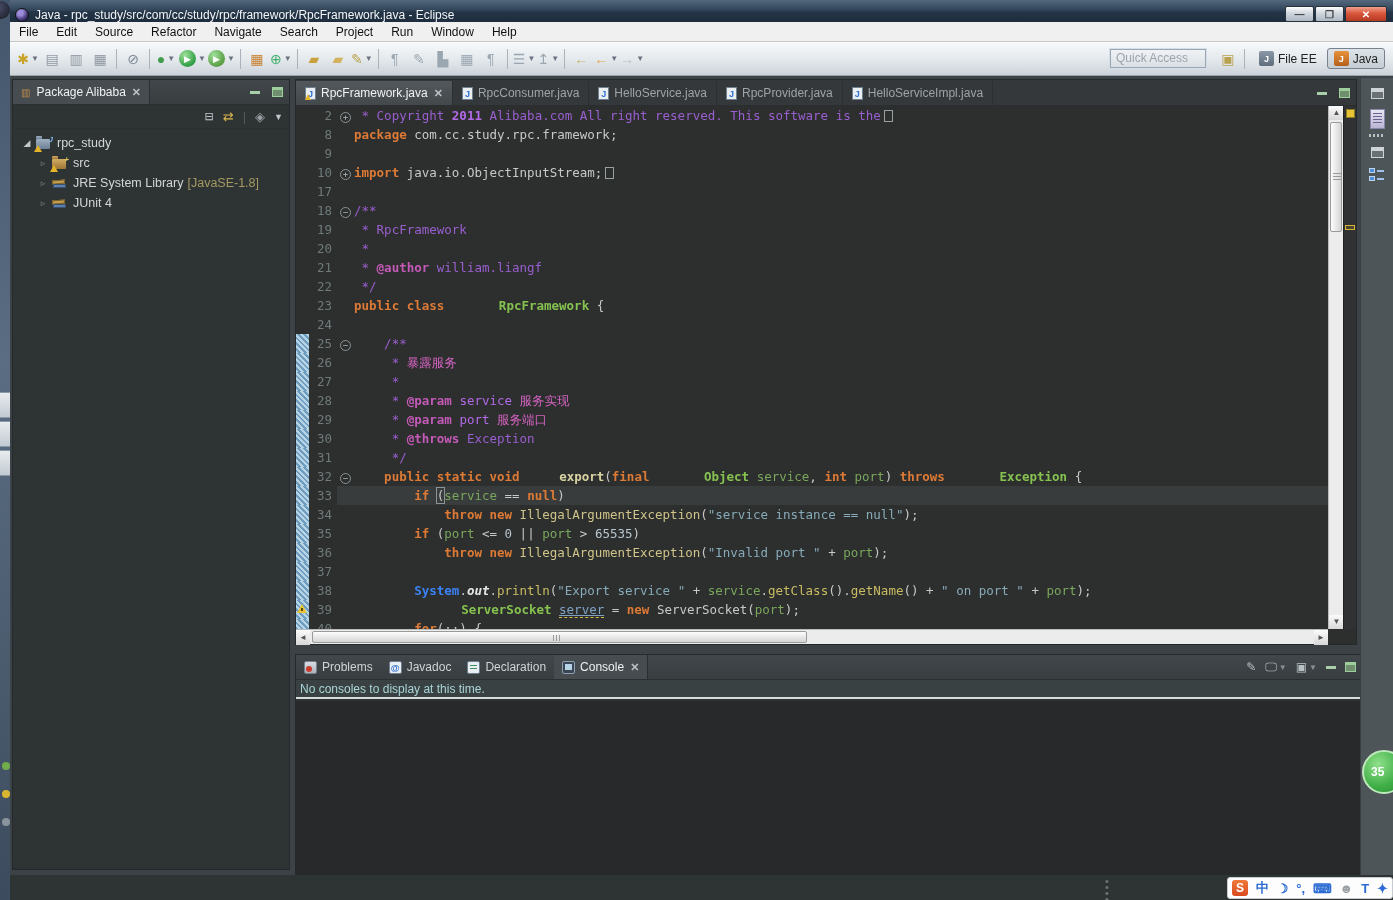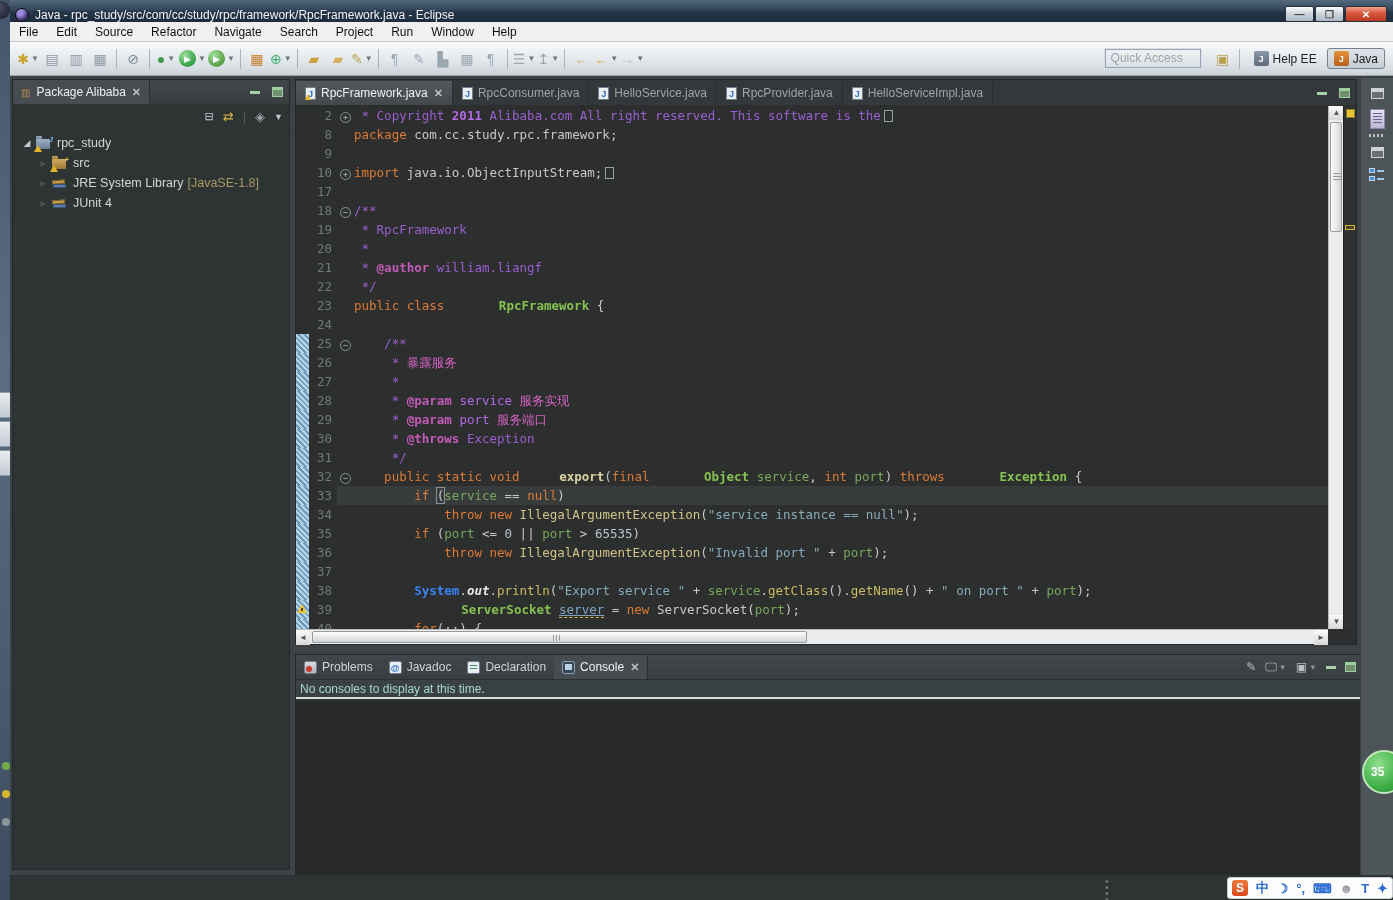--- a/index.html
+++ b/index.html
@@ -114,21 +114,21 @@
   .lnum { width:28px; flex:none; text-align:right; padding-right:5px; color:#6f7a7a; }
   .foldcol { width:17px; flex:none; text-align:center; position:relative; }
   .foldmark { display:inline-block; width:11px; height:11px; border:1px solid #8a9496; border-radius:50%;
     color:#aeb8b8; font-size:9px; line-height:9px; text-align:center; margin-top:3px; background:#2d2e2e; }
   .codetext { flex:1; }
   .crow.cur .codetext, .crow.cur .foldcol { background:#393c3d; }
   .endbox { display:inline-block; width:9px; height:12px; border:1px solid #97a1a1;
     vertical-align:-2px; margin-left:3px; }
 
   
-  .k  { color:#dd7a35; font-weight:normal; }
+  .k  { color:#dd7a35; font-weight:bold; }
   .d  { color:#c8c8c8; }
   .t  { color:#85c24f; font-weight:bold;margin-left:47px; }
   .v  { color:#79a75c; }
   .s  { color:#87abb8; }
   .n2 { color:#b6c6ce; }
   .m  { color:#c9bc62; }
   .c  { color:#9a5fd0; }
   .ct { color:#c45ab8; font-weight:bold; }
   .cb { color:#b36ae8; font-weight:bold; }
   .ci { color:#b36ae8; }
@@ -347,21 +347,21 @@
       </div>
     <div id="tb-right">
       <div id="quick-access">Quick Access</div>
       <div class="tb-btn">
           <span style="color:#b9a14f">▣</span>
         </div>
       <div class="tb-sep"></div>
       <div id="persp-list" style="display:flex;align-items:center">
           <div class="persp-btn">
             <span class="persp-icon" style="background: linear-gradient(rgb(138, 152, 168), rgb(95, 109, 124));">J</span>
-            <span>Help EE</span>
+            <span>File EE</span>
           </div>
           <div class="persp-btn active">
             <span class="persp-icon" style="background: linear-gradient(rgb(232, 146, 58), rgb(179, 95, 29));">J</span>
             <span>Java</span>
           </div>
         </div>
     </div>
   </div>
 
   <div id="workbench">

